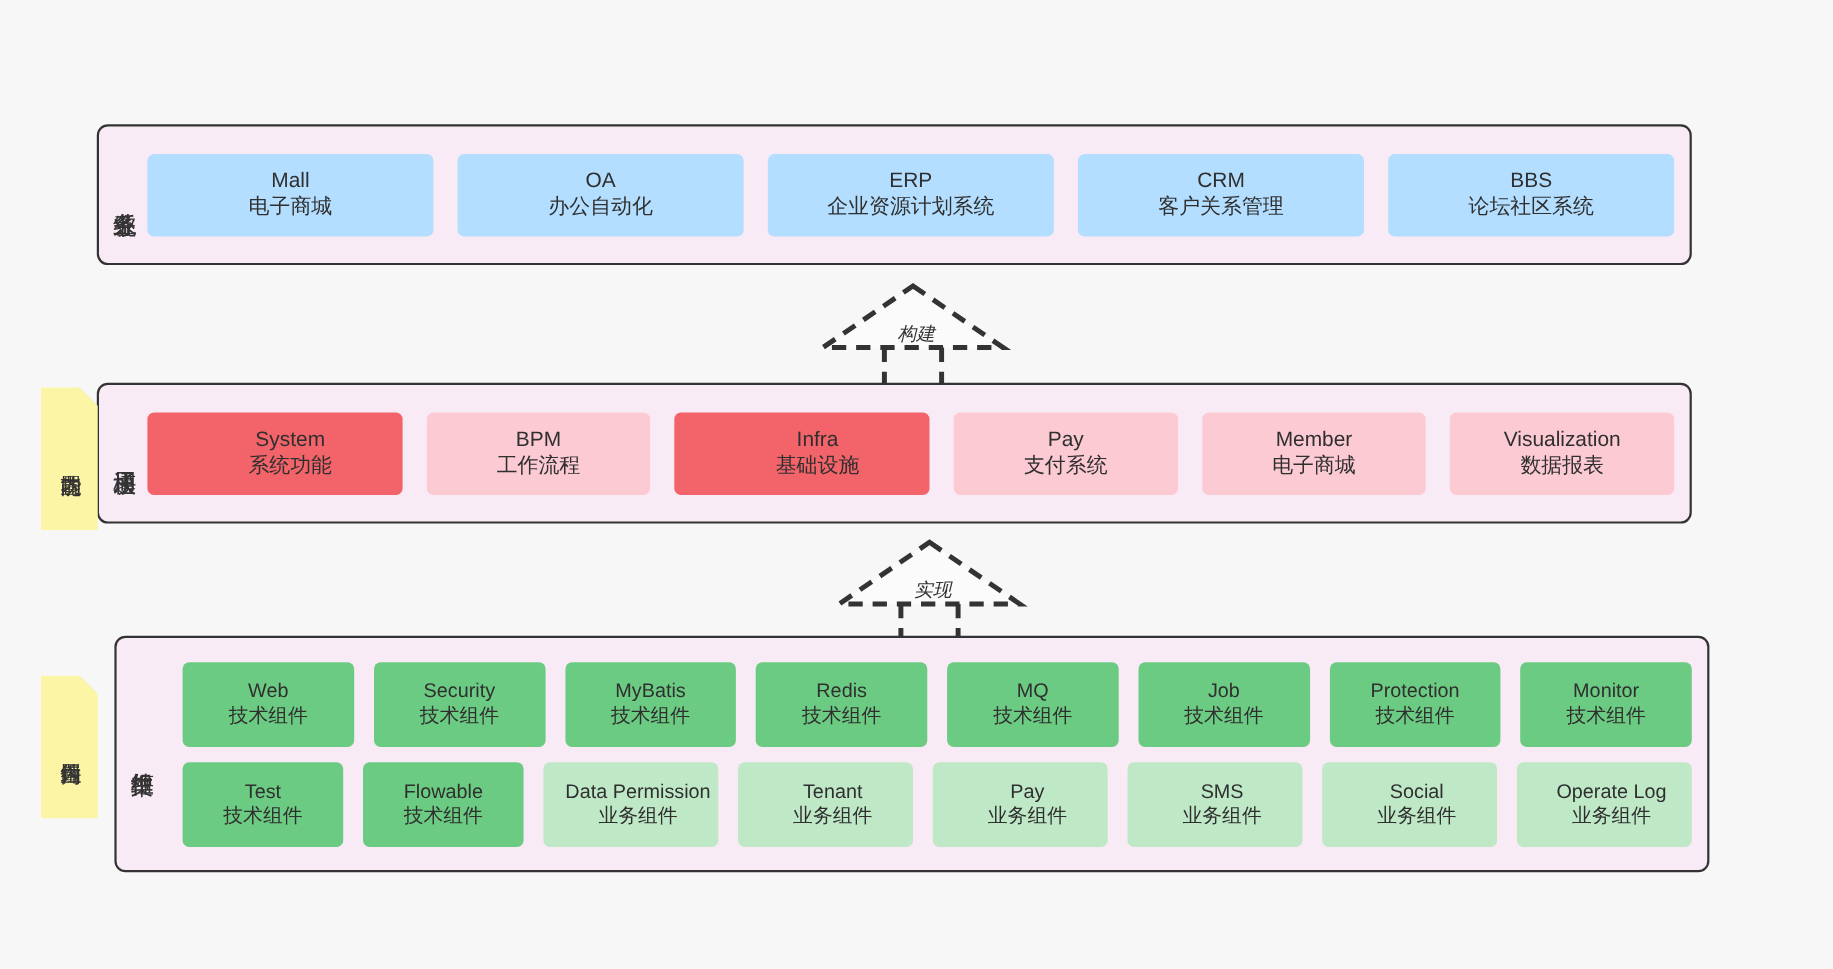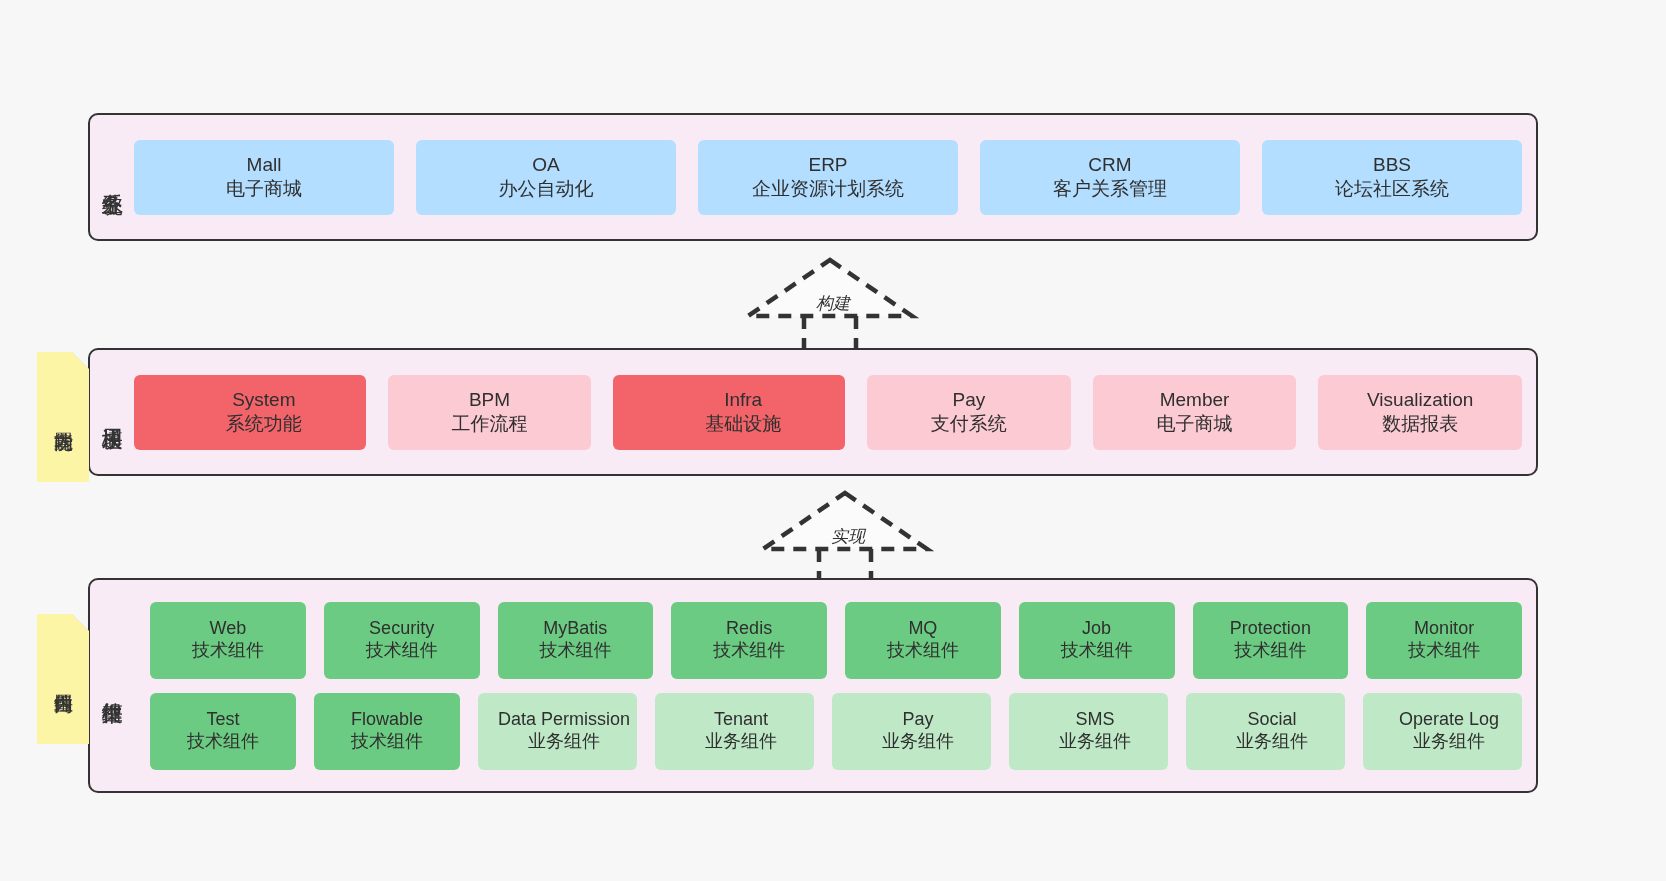--- a/index.html
+++ b/index.html
@@ -105,21 +105,21 @@
   #layer-modules {
     left: 88px;
     top: 348px;
     width: 1450px;
     height: 128px;
   }
   #layer-modules .box { height: 75px; }
 
   
   #layer-framework {
-    left: 88px;
+    left: 104px;
     top: 578px;
     width: 1450px;
     height: 215px;
     gap: 16px;
   }
   #layer-framework .box {
     height: 77px;
     font-size: 18px;
     line-height: 1.22;
   }

